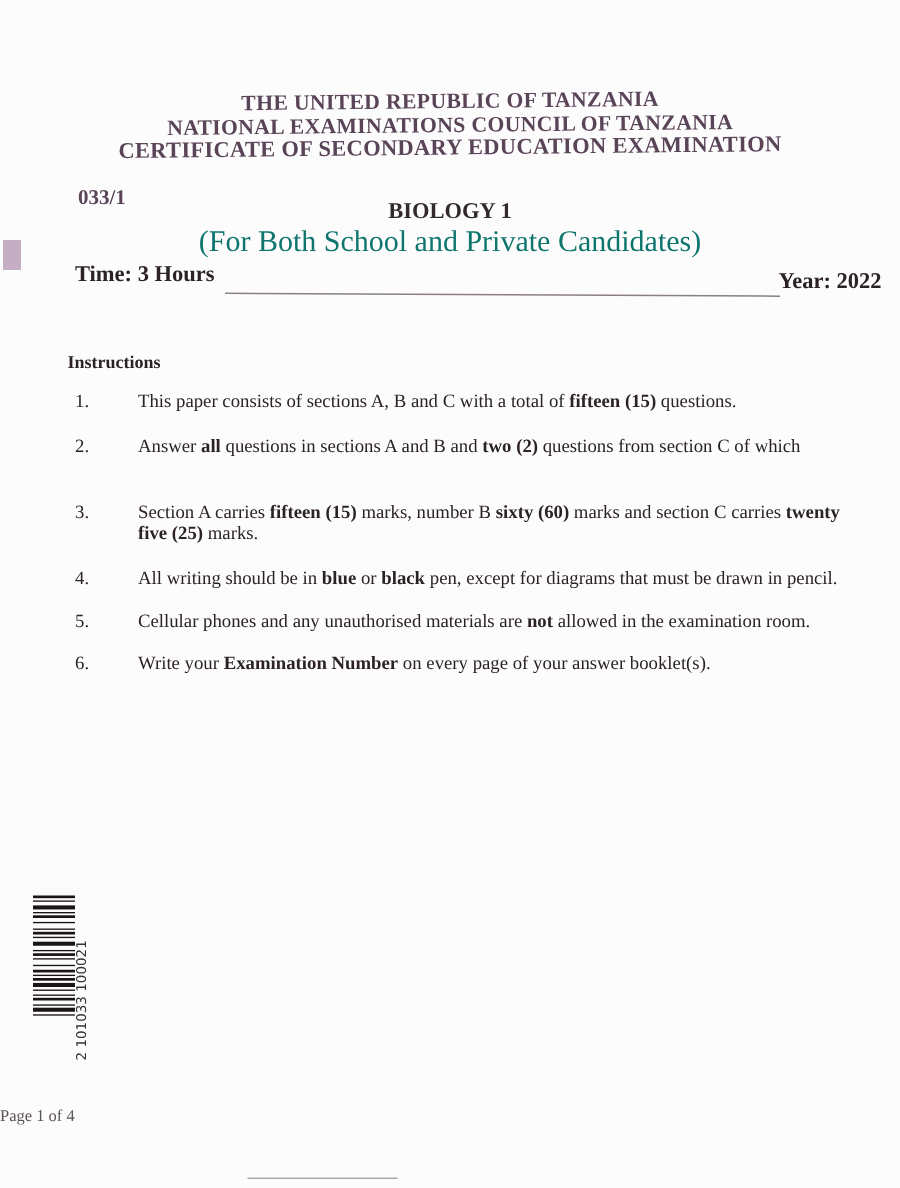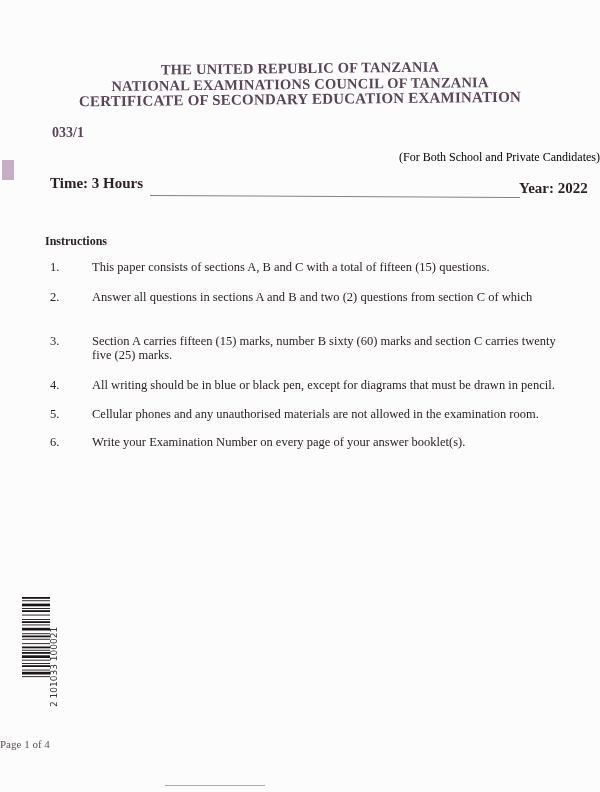--- a/index.html
+++ b/index.html
@@ -13,43 +13,44 @@
     .page { position: absolute; left: 0; top: 0; width: 600px; height: 645px; }
     .hdr {
       position: absolute; left: 0; width: 600px; text-align: center;
       font-weight: bold; color: #5a4558; letter-spacing: 0.2px;
     }
     .hdr1 { top: 60px; font-size: 14.5px; transform: rotate(-0.6deg); }
     .hdr2 { top: 76px; font-size: 14.5px; transform: rotate(-0.6deg); }
     .hdr3 { top: 91px; font-size: 15px; transform: rotate(-0.6deg); }
     .code { position: absolute; left: 52px; top: 125px; font-size: 14px; font-weight: bold; color: #5a4558; }
     .subject { position: absolute; left: 0; width: 600px; top: 133px; text-align: center; font-size: 15px; font-weight: bold; color: #332a30; }
-    .subtitle { position: absolute; left: 0; width: 600px; top: 150px; text-align: right; font-size: 12px; color: #000000; }
+    .subtitle { position: absolute; left: 0; width: 600px; top: 150px; text-align: center; font-size: 20px; color: #0f766e; }
     .stamp { position: absolute; left: 2px; top: 160px; width: 12px; height: 20px; background: #b79ab4; opacity: 0.8; }
     .time { position: absolute; left: 50px; top: 175px; font-size: 15px; font-weight: bold; color: #2b2228; }
     .year { position: absolute; left: 519px; top: 180px; font-size: 15px; font-weight: bold; color: #2b2228; white-space: nowrap; }
     .rule { position: absolute; left: 150px; top: 196px; width: 370px; height: 1px; background: #8a7e88; transform: rotate(0.3deg); }
     .instr-title { position: absolute; left: 0; width: 600px; top: 234px; font-size: 12px; font-weight: bold; color: #2b2228; padding-left: 45px; box-sizing: border-box; }
     .item { position: absolute; left: 50px; width: 560px; font-size: 12.5px; line-height: 14px; color: #2b2228; }
     .item .num { position: absolute; left: 0; top: 0; }
     .item .txt { position: absolute; left: 42px; width: 520px; white-space: nowrap; }
-    .item .txt b { font-weight: normal; }
+    .item .txt b { font-weight: bold; }
     .barcode { position: absolute; left: 20px; top: 595px; width: 42px; height: 115px; }
     .pageno { position: absolute; left: 0; width: 600px; top: 738px; text-align: left; font-size: 11px; color: #5a5258; }
     .footline { position: absolute; left: 165px; top: 785px; width: 100px; height: 1px; background: #aaa; }
   </style>
 </head>
 <body>
 
 <div class="page">
   <div class="hdr hdr1">THE UNITED REPUBLIC OF TANZANIA</div>
   <div class="hdr hdr2">NATIONAL EXAMINATIONS COUNCIL OF TANZANIA</div>
   <div class="hdr hdr3">CERTIFICATE OF SECONDARY EDUCATION EXAMINATION</div>
 
   <div class="code">033/1</div>
+  <div class="subject">BIOLOGY 1</div>
   <div class="subtitle">(For Both School and Private Candidates)</div>
 
   <div class="stamp"></div>
 
   <div class="time">Time: 3 Hours</div>
   <div class="year">Year: 2022</div>
   <div class="rule"></div>
 
   <div class="instr-title">Instructions</div>
 

